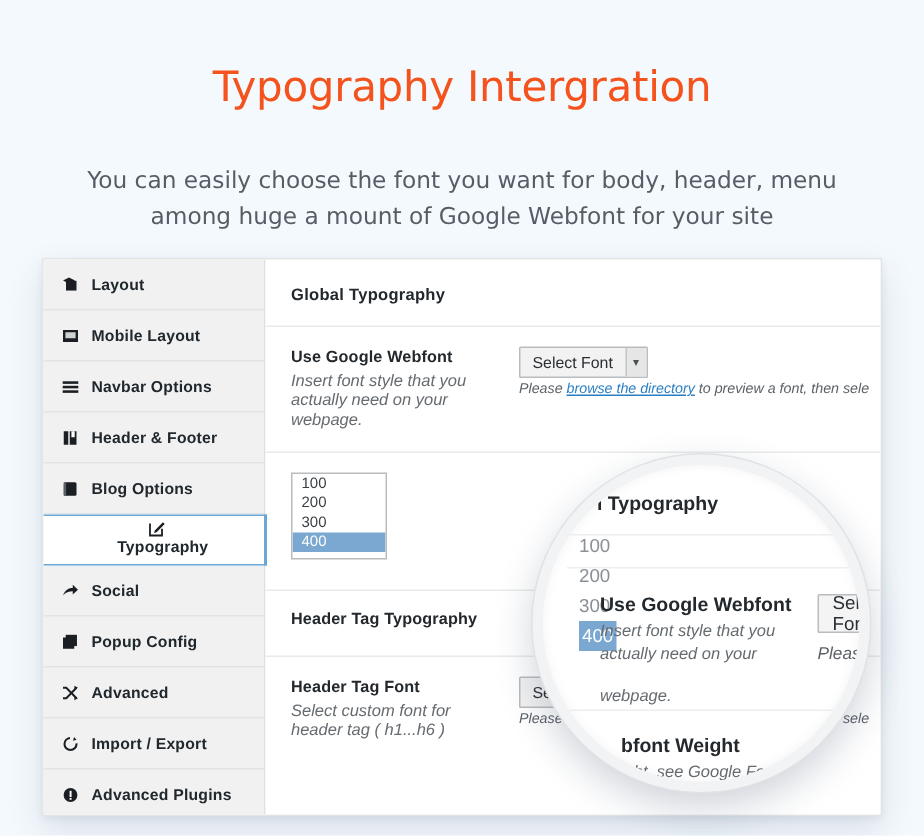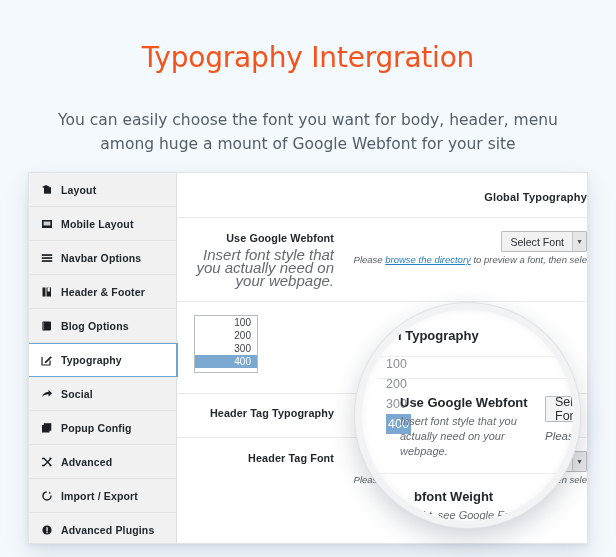--- a/index.html
+++ b/index.html
@@ -61,49 +61,48 @@
     margin-right: 5px;
     color: #1b1f23;
   }
   .side-item.active {
     background: #ffffff;
     width: 149px;
     border-top: 1px solid #6aa6d6;
     border-bottom: 1px solid #6aa6d6;
     border-right: 2px solid #6aa6d6;
     margin-right: -2px;
-    position: relative; z-index: 3;
+    position: relative; z-index: 3; flex-direction: column;
   }
 
   
   .content {
     flex: 1 1 auto;
     background: #ffffff;
     position: relative;
     padding: 0;
-    text-align: right;
   }
   .sec-title {
     padding: 18px 0 14px 17px;
     font-size: 11px; font-weight: bold; color: #23282d;
     letter-spacing: 0.2px;
     border-bottom: 1px solid #eaeaea;
   }
   .field {
     display: flex;
     border-bottom: 1px solid #eaeaea;
     padding: 13px 0 14px 17px;
   }
   .field .lbl { flex: 0 0 152px; padding-right: 12px; }
   .field .lbl .nm {
     font-size: 10.8px; font-weight: bold; color: #23282d;
     line-height: 15px; letter-spacing: 0.1px;
   }
   .field .lbl .ds {
-    font-size: 15px; font-style: italic; color: #666b70;
+    font-size: 11px; font-style: italic; color: #666b70;
     line-height: 13px; margin-top: 2px;
   }
   .field .ctl { flex: 1 1 auto; }
 
   .selbox {
     display: inline-flex; align-items: stretch;
     border: 1px solid #b9bcbe;
     background: #f2f2f2;
     height: 21px;
     border-radius: 1px;
@@ -348,20 +347,21 @@
       <div class="field" style="padding-top:12px;padding-bottom:16px">
         <div class="lbl">
           <div class="nm">Header Tag Typography</div>
         </div>
         <div class="ctl"></div>
       </div>
 
       <div class="field" style="border-bottom:none">
         <div class="lbl">
           <div class="nm">Header Tag Font</div>
+          <div class="ds">Select custom font for header tag ( h1...h6 )</div>
         </div>
         <div class="ctl">
           <div class="selbox">
             <span class="txt">Select Font</span>
             <span class="arw">▾</span>
           </div>
           <div class="hint">
             <span>Please </span><a href="#">browse the directory</a><span> to preview a font, then sele</span>
           </div>
         </div>
@@ -382,21 +382,21 @@
         <div>300</div>
         <div style="background:#7aa8d0;color:#fff;display:inline-block;padding:0 2px">400</div>
       </div>
 
       <div class="m-rule" style="top:68px"></div>
 
       <div class="m-field" style="top:84px">
         <div class="m-nm">Use Google Webfont</div>
         <div class="m-ds">Insert font style that you</div>
         <div class="m-ds" style="margin-top:0">actually need on your</div>
-        <div class="m-ds" style="margin-top:0">webpage.</div>
+        <div class="m-ds" style="margin-top:13px">webpage.</div>
       </div>
 
       <div class="m-sel" style="left:167px; top:86px">
         <span class="txt">Select Font</span>
 
       </div>
       <div class="m-hint" style="left:167px; top:120px">
         <span>Please </span><a href="#">browse</a>
       </div>
 

